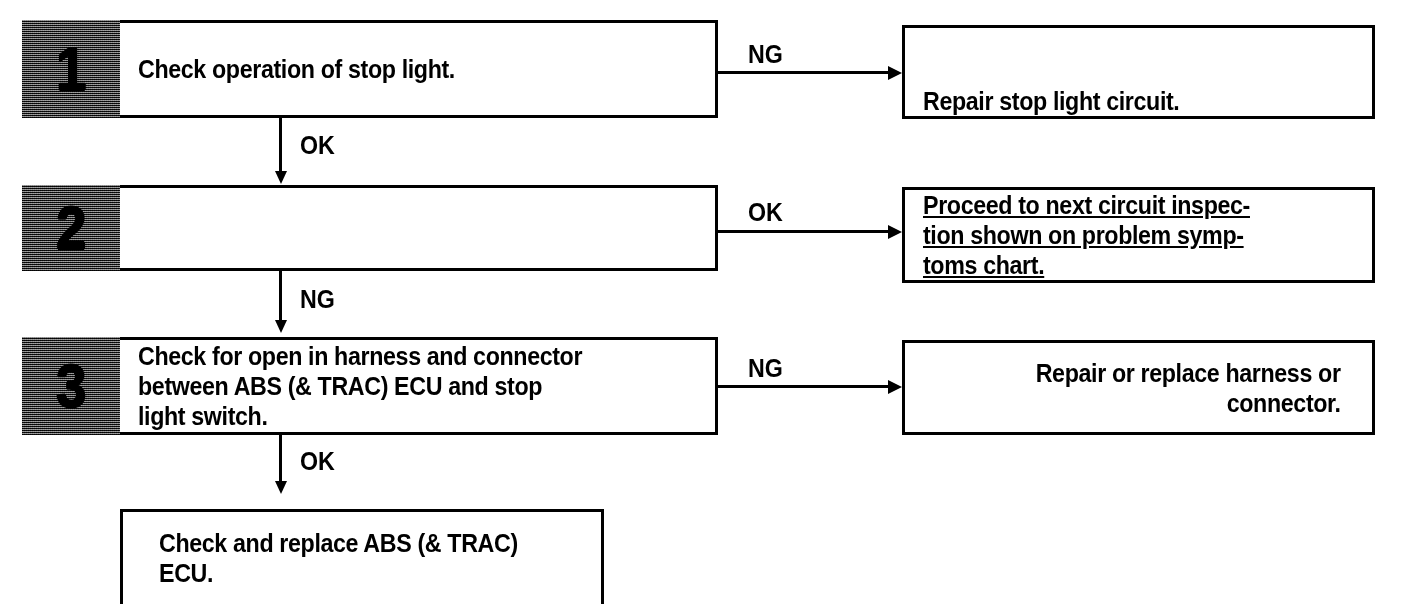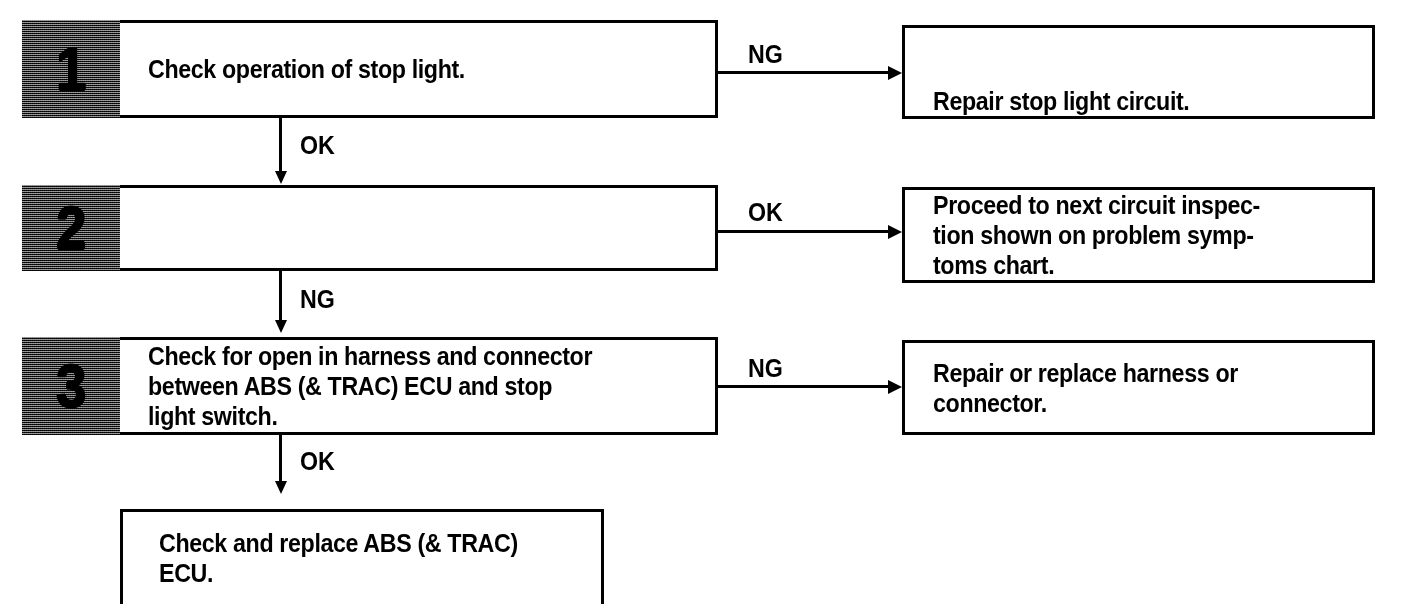--- a/index.html
+++ b/index.html
@@ -26,21 +26,21 @@
     border: 3px solid #000000;
     background: #ffffff;
     display: flex;
     align-items: stretch;
   }
   .node-body {
     flex: 1 1 auto;
     display: flex;
     flex-direction: column;
     justify-content: center;
-    padding: 0 0 0 28px;
+    padding: 0 0 0 18px;
     box-sizing: border-box;
   }
   .node-text {
     font-weight: bold;
     font-size: 25px;
     line-height: 30px;
     letter-spacing: -0.4px;
     color: #000000;
     font-stretch: condensed;
     transform: scaleX(0.93);
@@ -157,21 +157,21 @@
   <div class="node-box" style="left:22px; top:185px; width:696px; height:86px;">
     <div class="step-badge">
       <span class="step-num">2</span>
     </div>
   </div>
 
   <div class="h-line" style="left:718px; top:230px; width:178px;"></div>
   <div class="h-arrow" style="left:888px; top:224.5px;"></div>
   <div class="edge-label" style="left:748px; top:200px;">OK</div>
 
-  <div class="node-box" style="left:902px; top:187px; width:473px; height:96px;">
+  <div class="node-box" style="left:902px; top:187px; width:473px; height:96px;text-decoration:underline;">
     <div class="node-body">
       <div class="node-text">Proceed to next circuit inspec-
 tion shown on problem symp-
 toms chart.</div>
     </div>
   </div>
 
   <div class="v-line" style="left:279px; top:271px; width:3px; height:51px;"></div>
   <div class="v-arrow" style="left:274.5px; top:320px;"></div>
   <div class="edge-label" style="left:300px; top:287px;">NG</div>
@@ -184,21 +184,21 @@
       <div class="node-text">Check for open in harness and connector
 between ABS (&amp; TRAC) ECU and stop
 light switch.</div>
     </div>
   </div>
 
   <div class="h-line" style="left:718px; top:385px; width:178px;"></div>
   <div class="h-arrow" style="left:888px; top:379.5px;"></div>
   <div class="edge-label" style="left:748px; top:356px;">NG</div>
 
-  <div class="node-box" style="left:902px; top:340px; width:473px; height:95px;">
+  <div class="node-box" style="left:902px; top:340px; width:473px; height:95px;text-align:right;">
     <div class="node-body">
       <div class="node-text">Repair or replace harness or
 connector.</div>
     </div>
   </div>
 
   <div class="v-line" style="left:279px; top:435px; width:3px; height:47px;"></div>
   <div class="v-arrow" style="left:274.5px; top:481px;"></div>
   <div class="edge-label" style="left:300px; top:449px;">OK</div>
 

